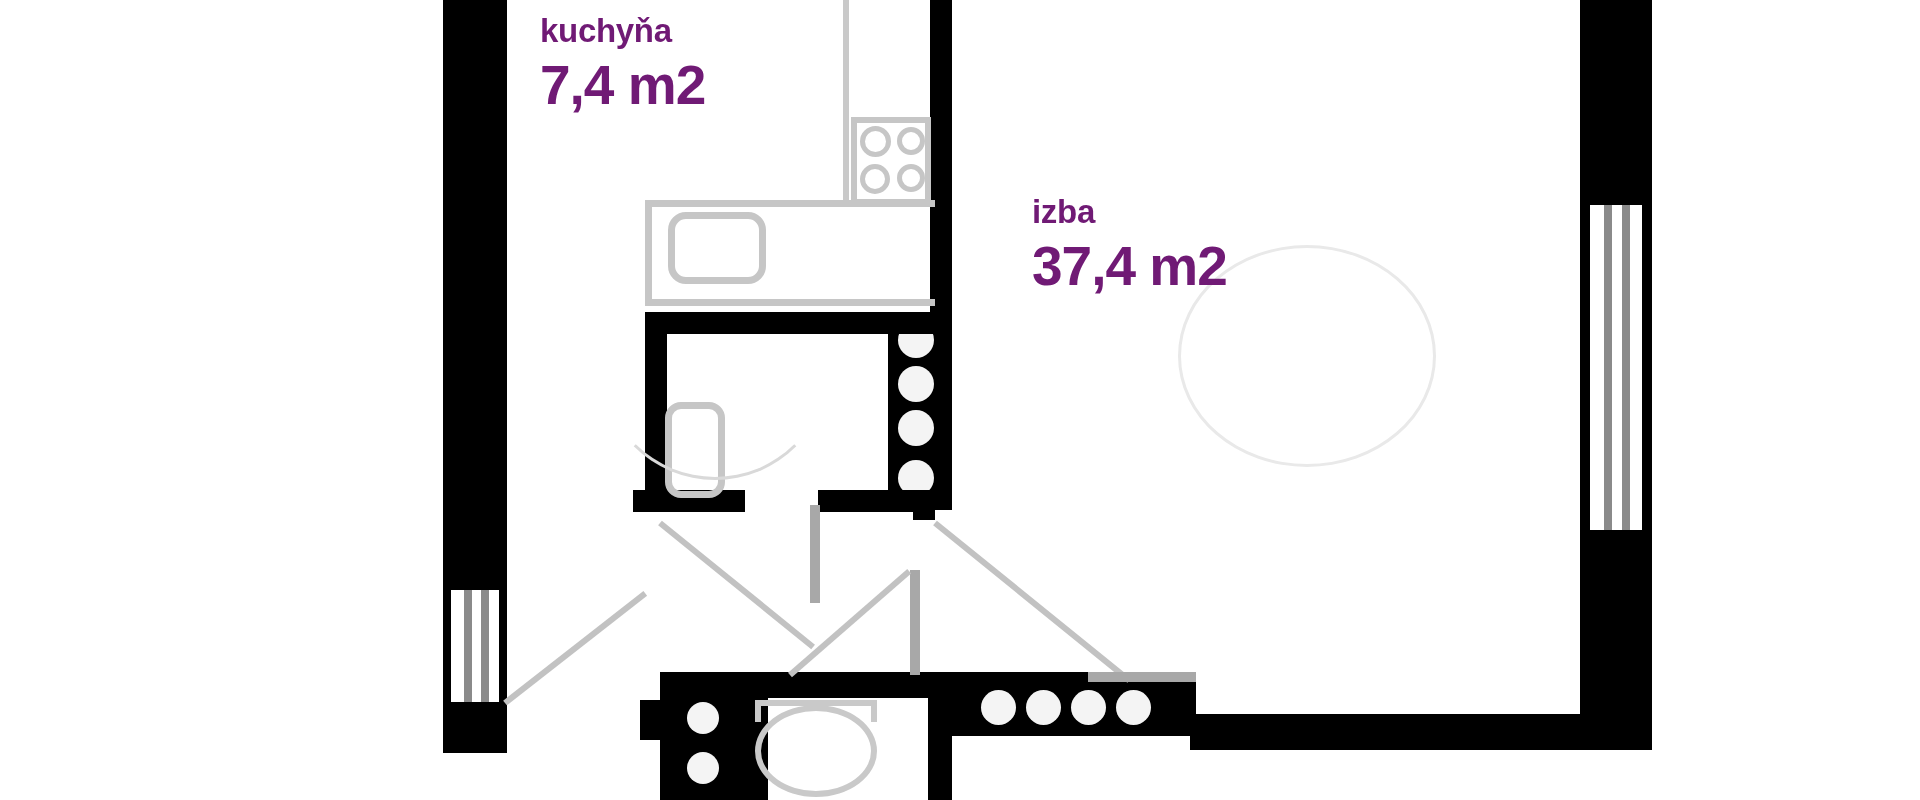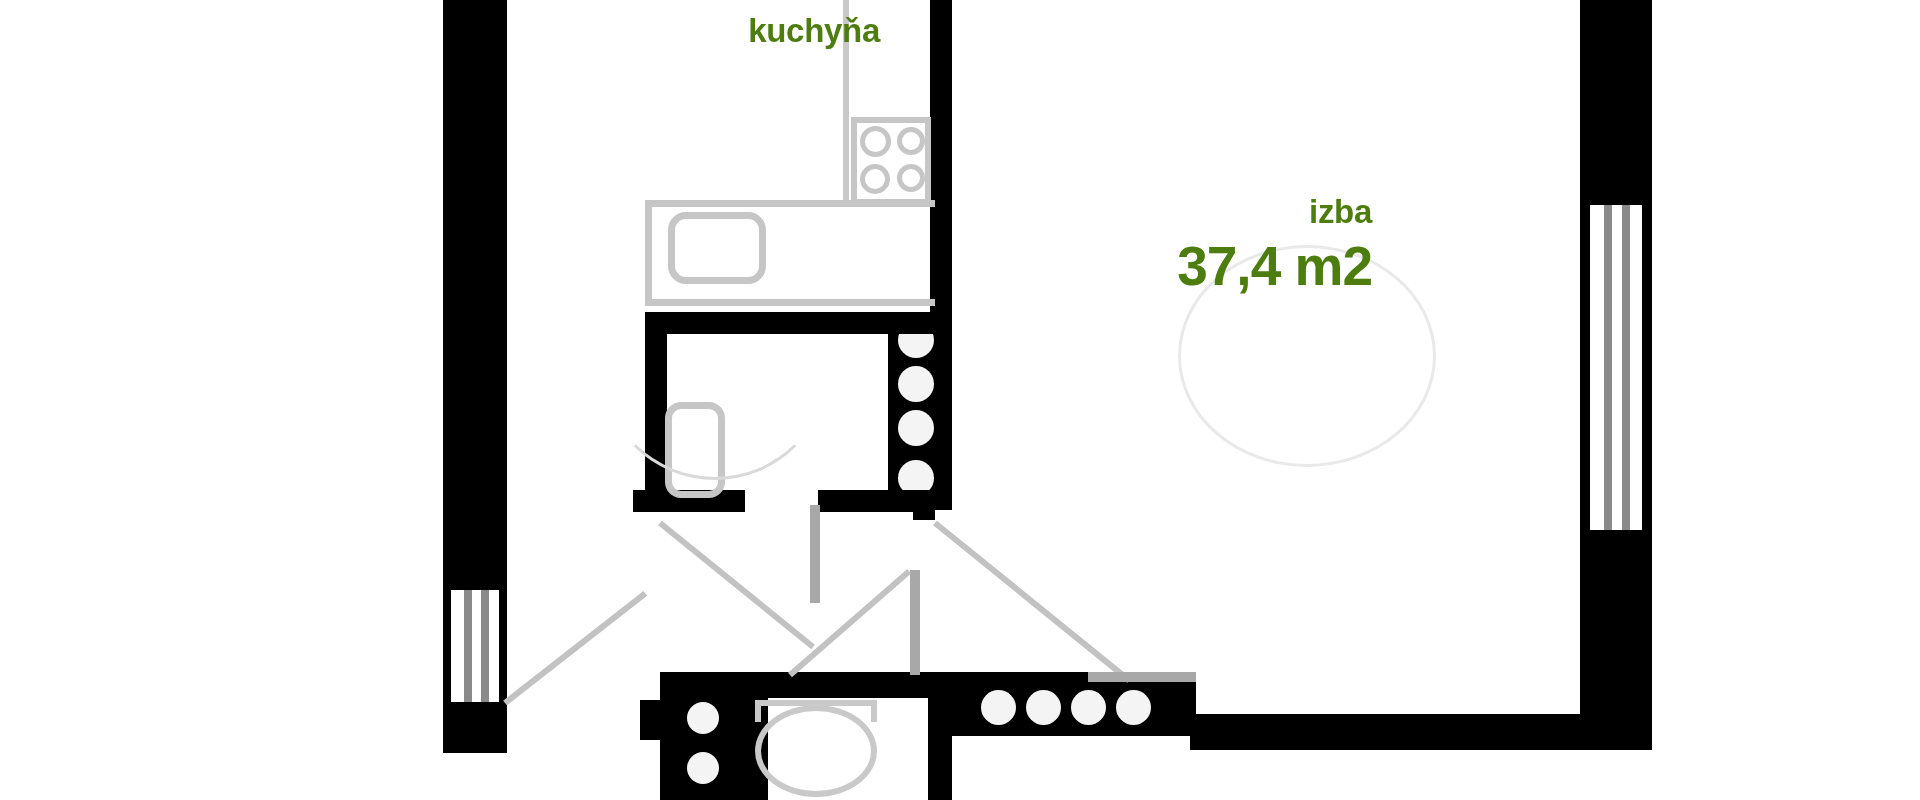--- a/index.html
+++ b/index.html
@@ -9,21 +9,21 @@
     position:relative;
     width:1920px;
     height:800px;
     background:#ffffff;
     overflow:hidden;
   }
   .wall{position:absolute;background:#000000;}
   .furn{position:absolute;border:7px solid #c6c6c6;background:transparent;box-sizing:border-box;}
   .furn-thin{position:absolute;border:6px solid #c9c9c9;background:transparent;box-sizing:border-box;}
   .dot{position:absolute;background:#f4f4f4;border-radius:50%;}
-  .label{position:absolute;color:#4d7c0f;text-align:right;white-space:nowrap;font-weight:bold;line-height:1;}
+  .label{position:absolute;color:#701a75;text-align:left;white-space:nowrap;font-weight:bold;line-height:1;}
   .label .name{display:block;font-size:33px;font-weight:bold;letter-spacing:-0.3px;}
   .label .area{display:block;font-size:55px;font-weight:bold;margin-top:11px;letter-spacing:-1px;}
   .win-frame{position:absolute;background:#ffffff;}
   .win-mullion{position:absolute;background:#8a8a8a;}
   .doorleaf{position:absolute;background:#a8a8a8;}
   .doorswing{position:absolute;height:6px;background:#c2c2c2;transform-origin:0 50%;}
   .arc{position:absolute;border:3px solid #e9e9e9;border-radius:50%;background:transparent;box-sizing:border-box;}
 </style>
 </head>
 <body>
@@ -101,20 +101,21 @@
 
   <div class="doorswing" style="left:935px; top:520px; width:250px; transform:rotate(39deg);"></div>
   <div class="doorleaf" style="left:1088px; top:672px; width:108px; height:10px;"></div>
 
   <div class="arc" style="left:1178px; top:245px; width:258px; height:222px;"></div>
   <div class="arc" style="left:600px; top:250px; width:230px; height:230px; border-color:#d9d9d9;
               border-right-color:transparent; border-top-color:transparent; border-left-color:transparent;"></div>
 
   <div class="label" style="left:540px; top:14px; width:340px;">
     <span class="name">kuchyňa</span>
+    <span class="area">7,4 m2</span>
   </div>
 
   <div class="label" style="left:1032px; top:195px; width:340px;">
     <span class="name">izba</span>
     <span class="area">37,4 m2</span>
   </div>
 
 
 
   <div class="label" style="left:700px; top:685px; width:280px;">

